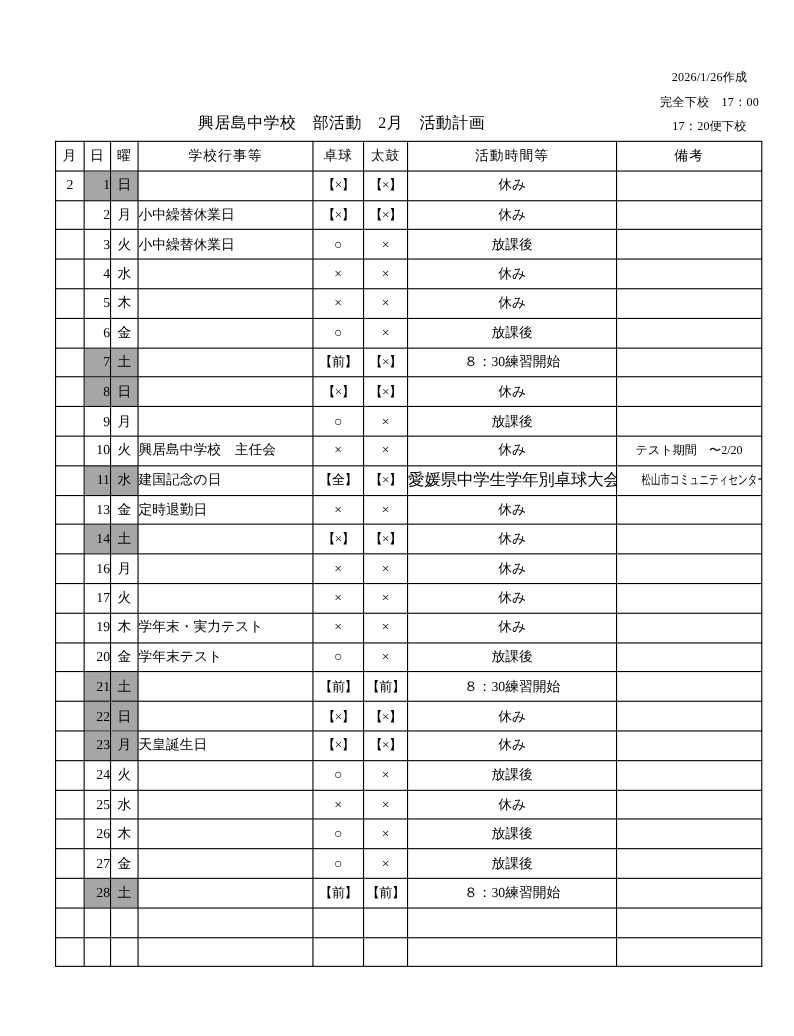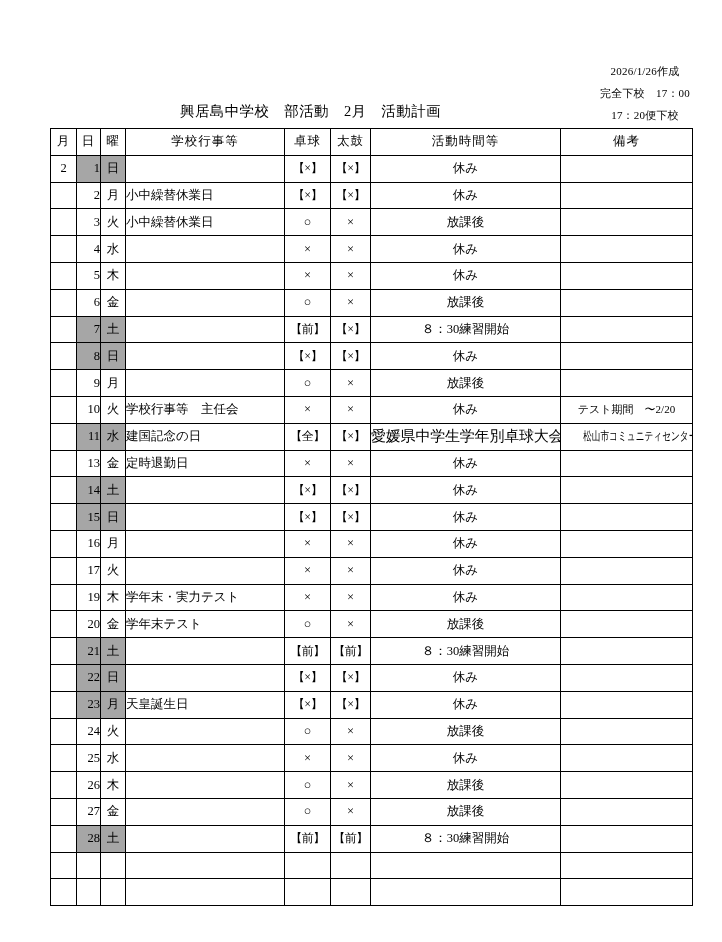--- a/index.html
+++ b/index.html
@@ -220,21 +220,21 @@
         <td class="cell-event"></td>
         <td class="cell-mark"><span>○</span></td>
         <td class="cell-mark"><span>×</span></td>
         <td class="cell-time"><span>放課後</span></td>
         <td class="cell-note"></td>
       </tr>
       <tr>
         <td class="cell-month"></td>
         <td class="cell-day">10</td>
         <td class="cell-dow">火</td>
-        <td class="cell-event">学校行事等　主任会</td>
+        <td class="cell-event">興居島中学校　主任会</td>
         <td class="cell-mark"><span>×</span></td>
         <td class="cell-mark"><span>×</span></td>
         <td class="cell-time"><span>休み</span></td>
         <td class="cell-note"><span class="note-wide">テスト期間　〜2/20</span></td>
       </tr>
       <tr>
         <td class="cell-month"></td>
         <td class="cell-day shaded">11</td>
         <td class="cell-dow shaded">水</td>
         <td class="cell-event">建国記念の日</td>
@@ -258,30 +258,20 @@
         <td class="cell-day shaded">14</td>
         <td class="cell-dow shaded">土</td>
         <td class="cell-event"></td>
         <td class="cell-mark"><span class="mark-b">【×】</span></td>
         <td class="cell-mark"><span class="mark-b">【×】</span></td>
         <td class="cell-time"><span>休み</span></td>
         <td class="cell-note"></td>
       </tr>
       <tr>
         <td class="cell-month"></td>
-        <td class="cell-day shaded">15</td>
-        <td class="cell-dow shaded">日</td>
-        <td class="cell-event"></td>
-        <td class="cell-mark"><span class="mark-b">【×】</span></td>
-        <td class="cell-mark"><span class="mark-b">【×】</span></td>
-        <td class="cell-time"><span>休み</span></td>
-        <td class="cell-note"></td>
-      </tr>
-      <tr>
-        <td class="cell-month"></td>
         <td class="cell-day">16</td>
         <td class="cell-dow">月</td>
         <td class="cell-event"></td>
         <td class="cell-mark"><span>×</span></td>
         <td class="cell-mark"><span>×</span></td>
         <td class="cell-time"><span>休み</span></td>
         <td class="cell-note"></td>
       </tr>
       <tr>
         <td class="cell-month"></td>

